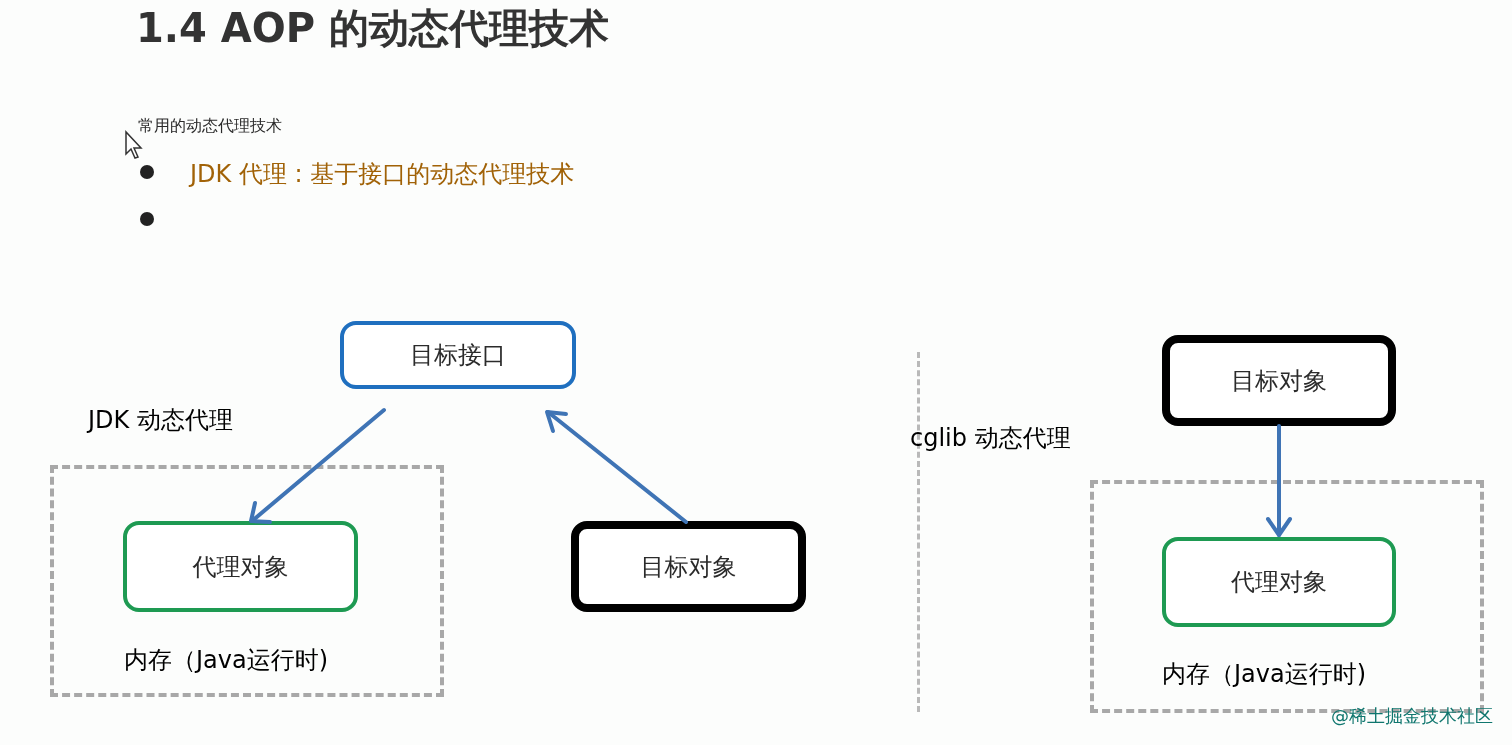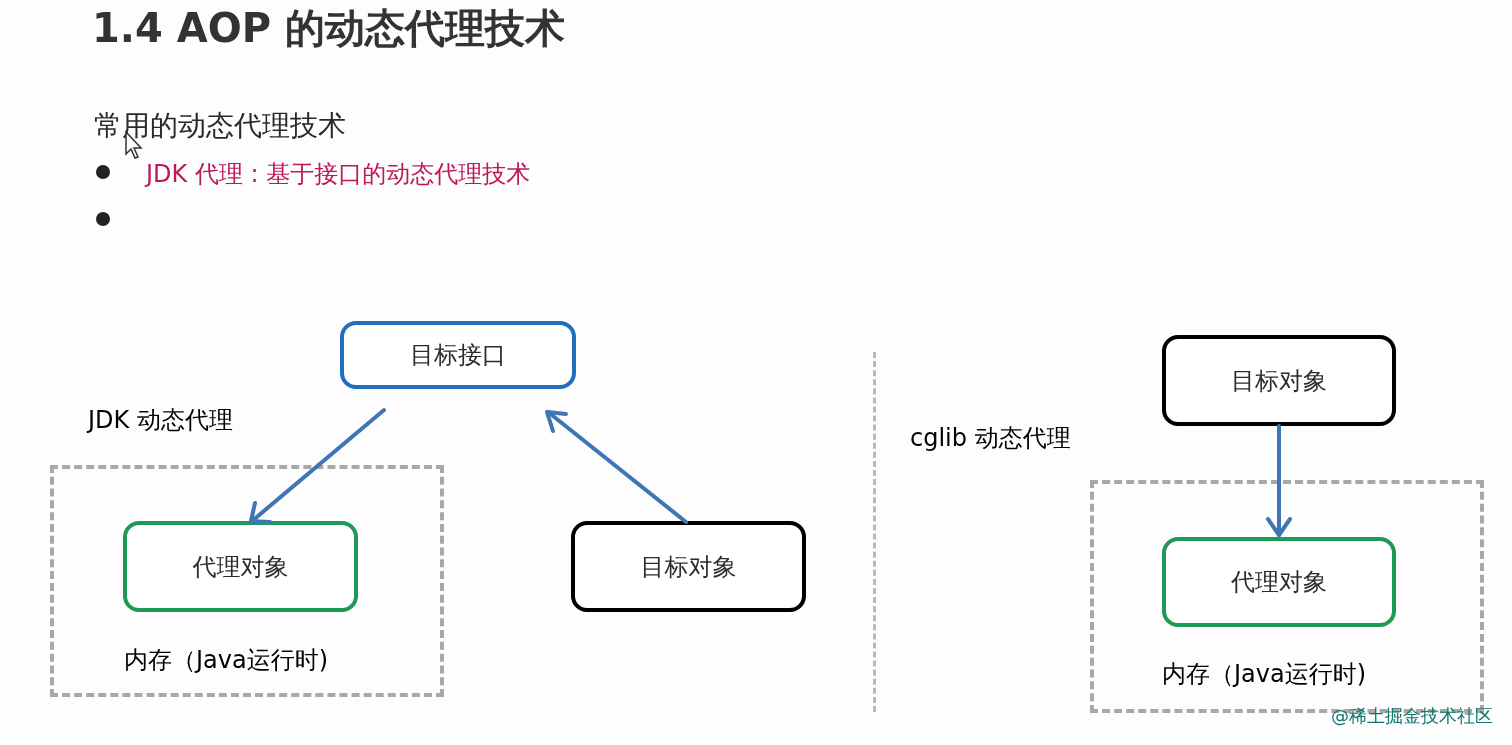--- a/index.html
+++ b/index.html
@@ -2,35 +2,35 @@
 <html><head>
 <meta charset="utf-8">
 <style>
   html, body { margin: 0; padding: 0; }
   body {
     width: 1512px; height: 745px; position: relative; overflow: hidden;
     background: #fcfdfc;
     font-family: "DejaVu Sans", "Liberation Sans", sans-serif;
     color: #2b2b2b;
   }
-  .abs { position: absolute; }
+  .abs { position: absolute; margin-left: 44px; }
   .title {
     left: 92px; top: 2px; font-size: 40px; font-weight: bold; color: #333;
     letter-spacing: 0px; white-space: nowrap; line-height: 52px;
   }
-  .subtitle { left: 94px; top: 110px; font-size: 28px; line-height: 32px; white-space: nowrap; color:#2a2a2a; }
-  .bullet-row { left: 94px; font-size: 24px; line-height: 32px; white-space: nowrap; color:#be185d; }
+  .subtitle { left: 94px; top: 110px; font-size: 16px; line-height: 32px; white-space: nowrap; color:#2a2a2a; }
+  .bullet-row { left: 94px; font-size: 24px; line-height: 32px; white-space: nowrap; color:#a16207; }
   .bullet-dot { display:inline-block; width: 14px; height: 14px; border-radius: 50%; background:#222; position: relative; top: -3px; margin-right: 36px; margin-left: 2px; }
   .node {
     position: absolute; box-sizing: border-box; border-radius: 16px; background: #ffffff;
     display: flex; align-items: center; justify-content: center; font-size: 24px; color: #2b2b2b;
   }
   .node.blue { border: 4px solid #1f6fbf; }
   .node.green { border: 4px solid #1e9a52; }
-  .node.red { border: 4px solid #000000; }
+  .node.red { border: 8px solid #000000; }
   .dash-box { position: absolute; box-sizing: border-box; border: 4px dashed #a8a8a8; }
   .label { position: absolute; font-size: 24px; white-space: nowrap; color:#000000; }
   .watermark { position: absolute; font-size: 18px; color: #0f766e; white-space: nowrap; }
   svg.overlay { position: absolute; left: 0; top: 0; pointer-events: none; }
   .cursor { position: absolute; left: 124px; top: 130px; }
 </style>
 </head>
 <body>
 
 <div class="abs title">1.4 AOP 的动态代理技术</div>

